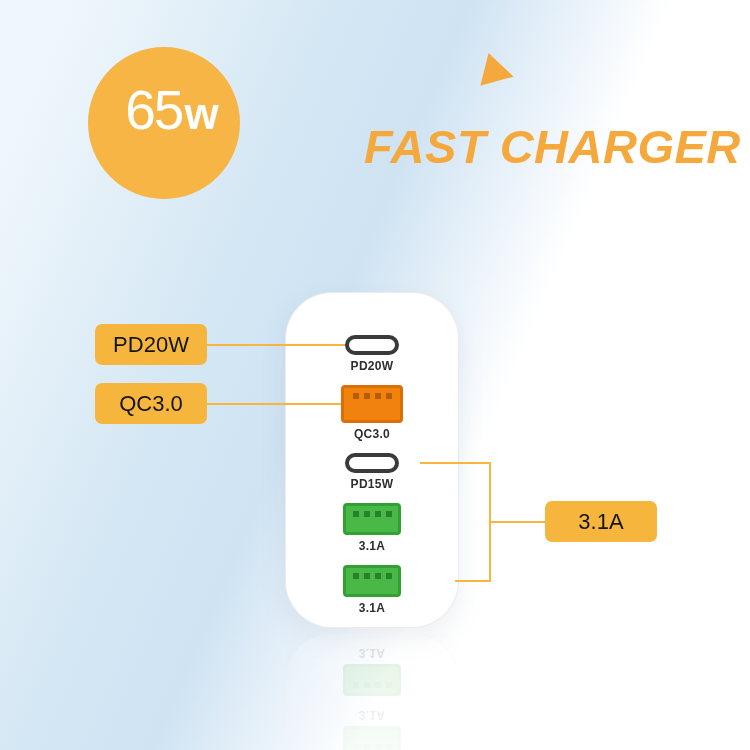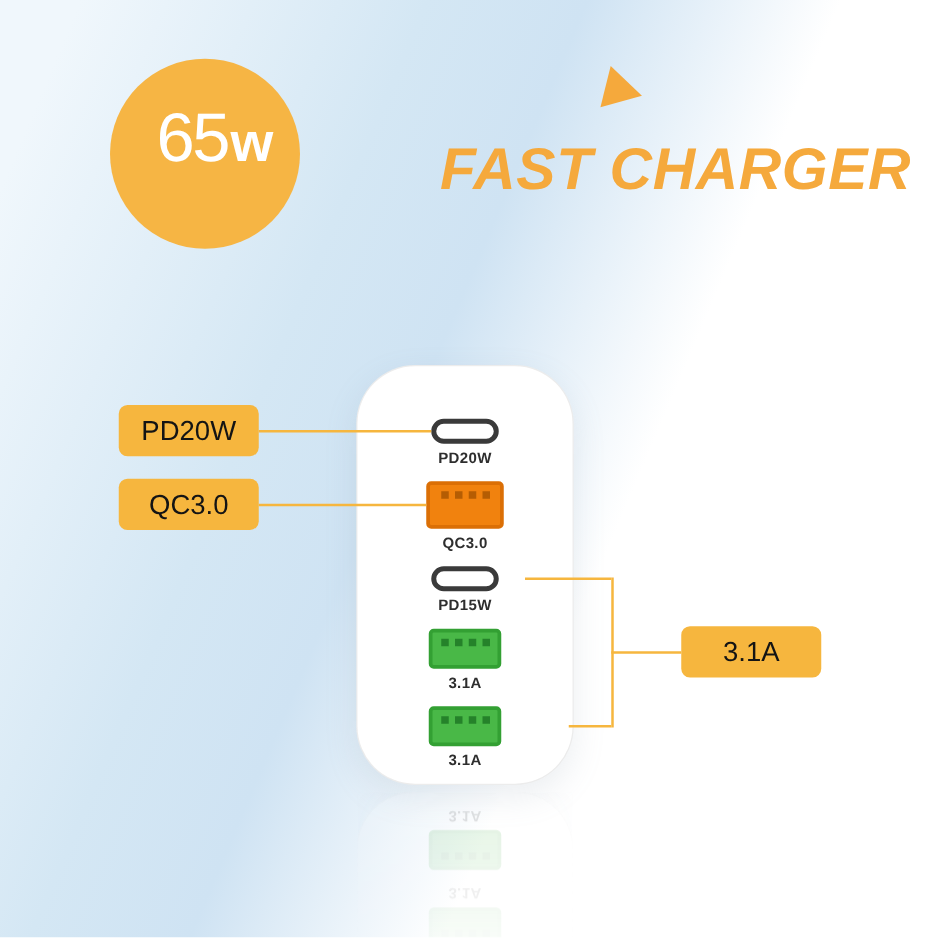--- a/index.html
+++ b/index.html
@@ -26,21 +26,21 @@
   
   .play-triangle {
     position: absolute; left: 484px; top: 56px;
     width: 0; height: 0;
     border-left: 30px solid #f5a93c;
     border-top: 17px solid transparent;
     border-bottom: 17px solid transparent;
     transform: rotate(14deg);
   }
   .title {
-    position: absolute; left: 348px; top: 103px; margin: 4px;
+    position: absolute; left: 348px; top: 103px; margin: 16px;
     font-size: 47px; font-style: italic; font-weight: bold;
     color: #f5a93c; letter-spacing: 0.5px; white-space: nowrap;
   }
 
   
   .charger {
     position: absolute; left: 286px; top: 293px;
     width: 172px; height: 334px;
     background: #ffffff; border-radius: 46px;
     box-shadow: 0 0 0 1px #ececec, 0 10px 26px rgba(130,150,170,0.16);

